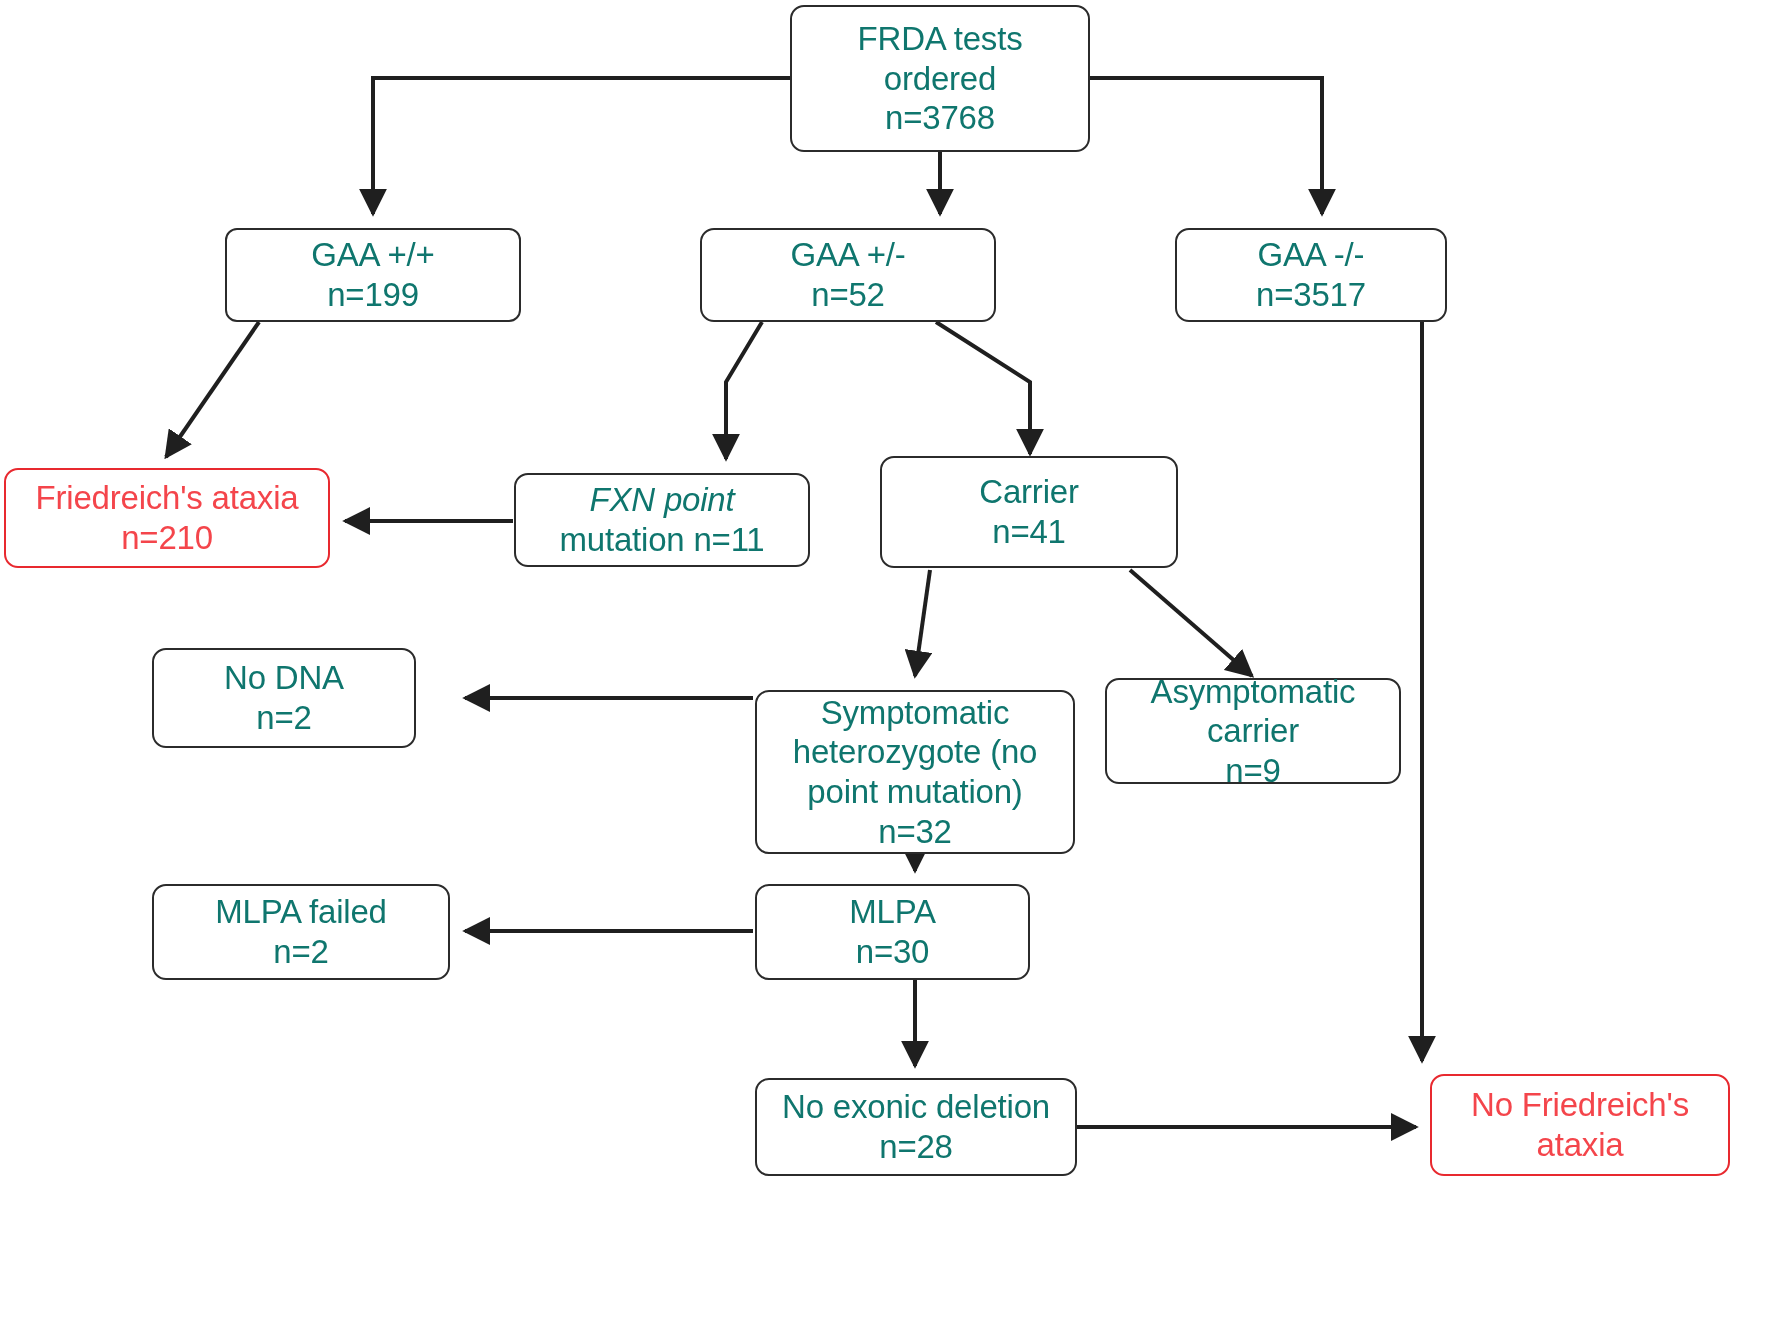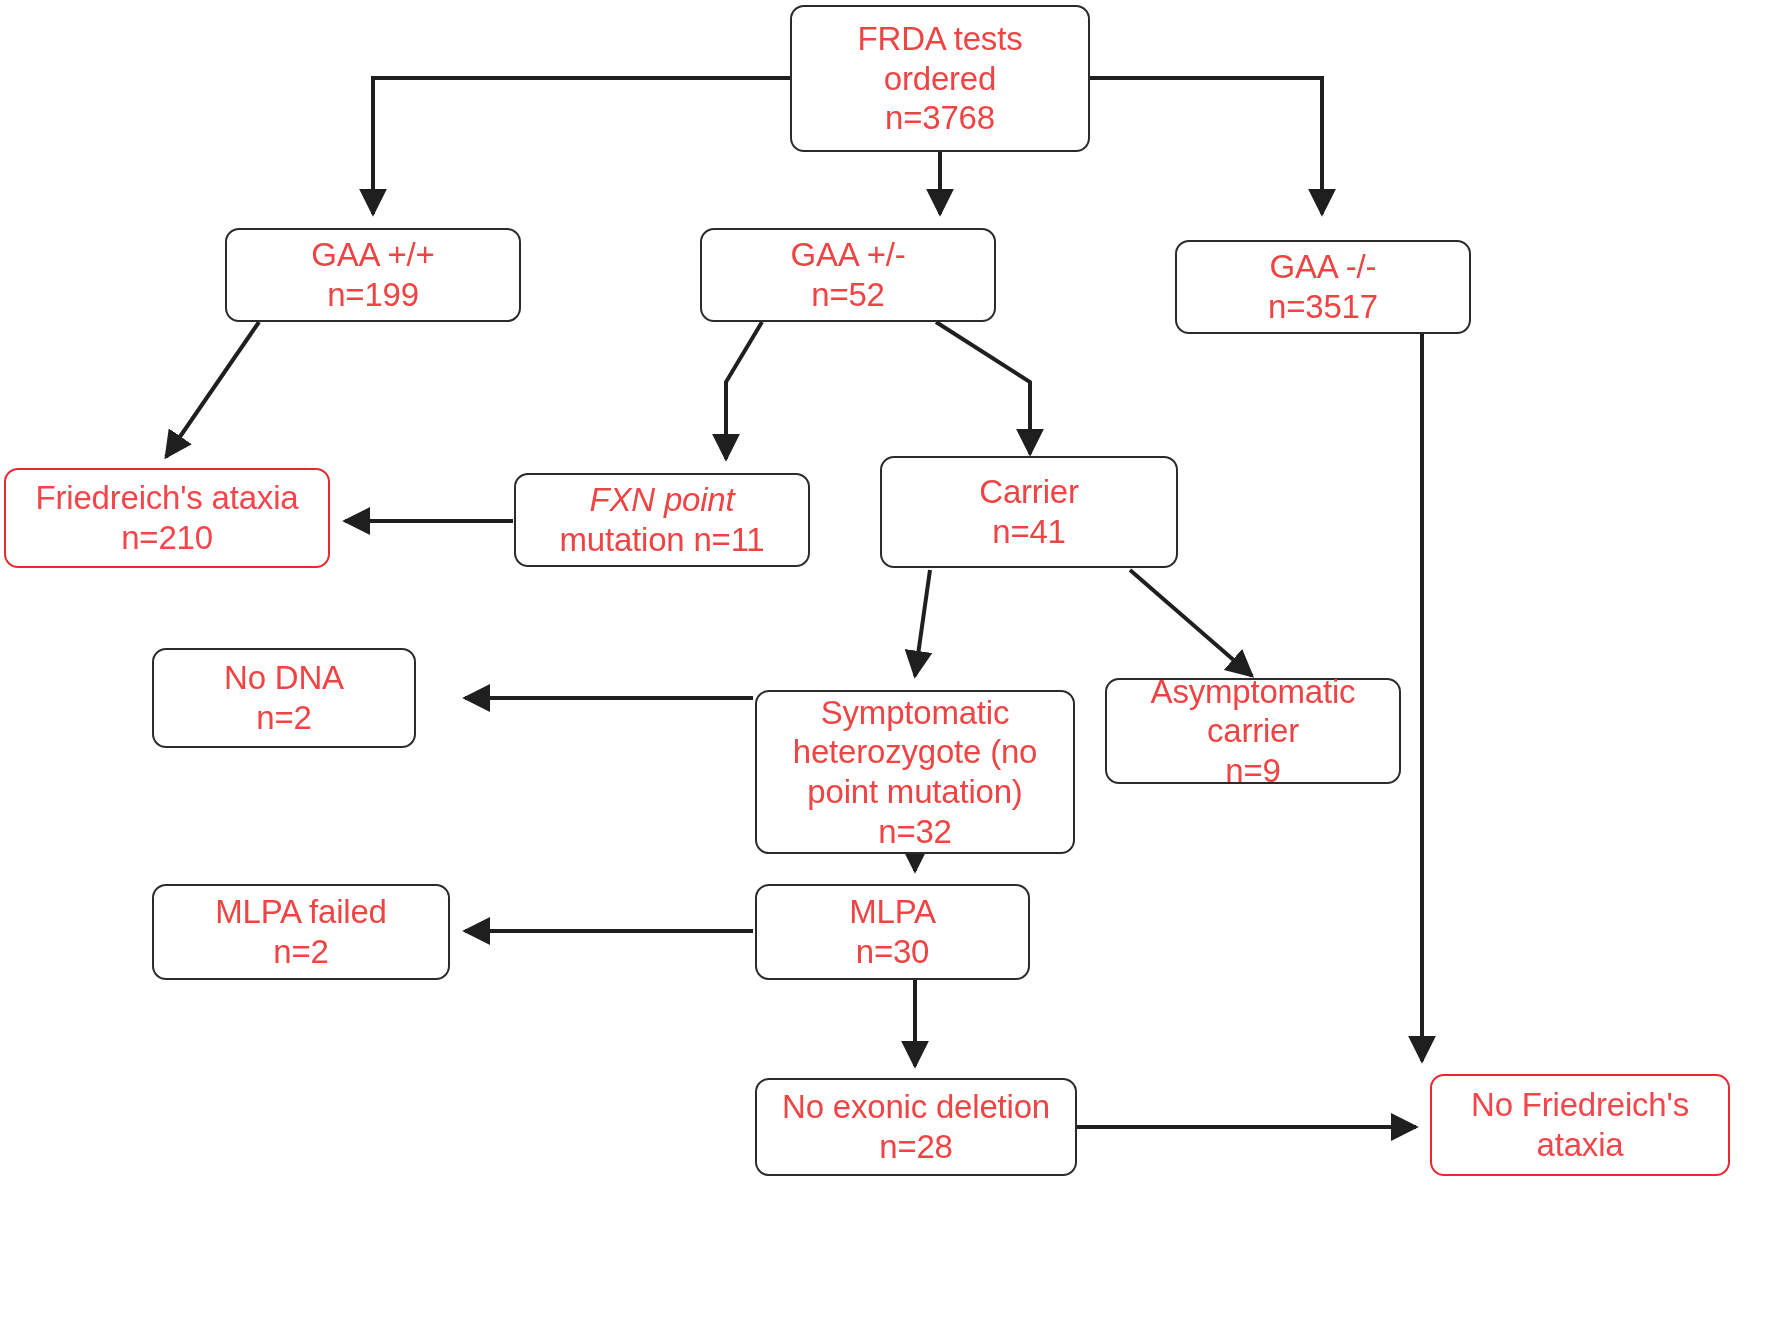--- a/index.html
+++ b/index.html
@@ -27,21 +27,21 @@
     position: absolute;
     box-sizing: border-box;
     display: flex;
     flex-direction: column;
     align-items: center;
     justify-content: center;
     text-align: center;
     border: 2.5px solid #2b2b2b;
     border-radius: 14px;
     background: #ffffff;
-    color: #ef4444;
+    color: #0f766e;
     font-size: 33px;
     line-height: 1.20;
     letter-spacing: -0.2px;
     z-index: 2;
   }
   .node.red {
     border-color: #e8292f;
     color: #f4454b;
   }
   .node .ln {
@@ -94,31 +94,31 @@
       <path d="M 1422 322 L 1422 1061" marker-end="url(#arrow)"></path>
     </g>
   </svg>
 
   <div class="node" style="left:790px; top:5px; width:300px; height:147px;">
     <span class="ln">FRDA tests</span>
     <span class="ln">ordered</span>
     <span class="ln">n=3768</span>
   </div>
 
-  <div class="node" style="left:225px; top:228px; width:296px; height:94px;">
+  <div class="node" style="left:225px; top:228px; width:296px; height:94px;border-radius:12px;">
     <span class="ln">GAA +/+</span>
     <span class="ln">n=199</span>
   </div>
 
   <div class="node" style="left:700px; top:228px; width:296px; height:94px;">
     <span class="ln">GAA +/-</span>
     <span class="ln">n=52</span>
   </div>
 
-  <div class="node" style="left:1175px; top:228px; width:296px; height:94px;margin-top:12px;">
+  <div class="node" style="left:1175px; top:228px; width:272px; height:94px;">
     <span class="ln">GAA -/-</span>
     <span class="ln">n=3517</span>
   </div>
 
   <div class="node red" style="left:4px; top:468px; width:326px; height:100px;">
     <span class="ln">Friedreich's ataxia</span>
     <span class="ln">n=210</span>
   </div>
 
   <div class="node" style="left:514px; top:473px; width:296px; height:94px;">

